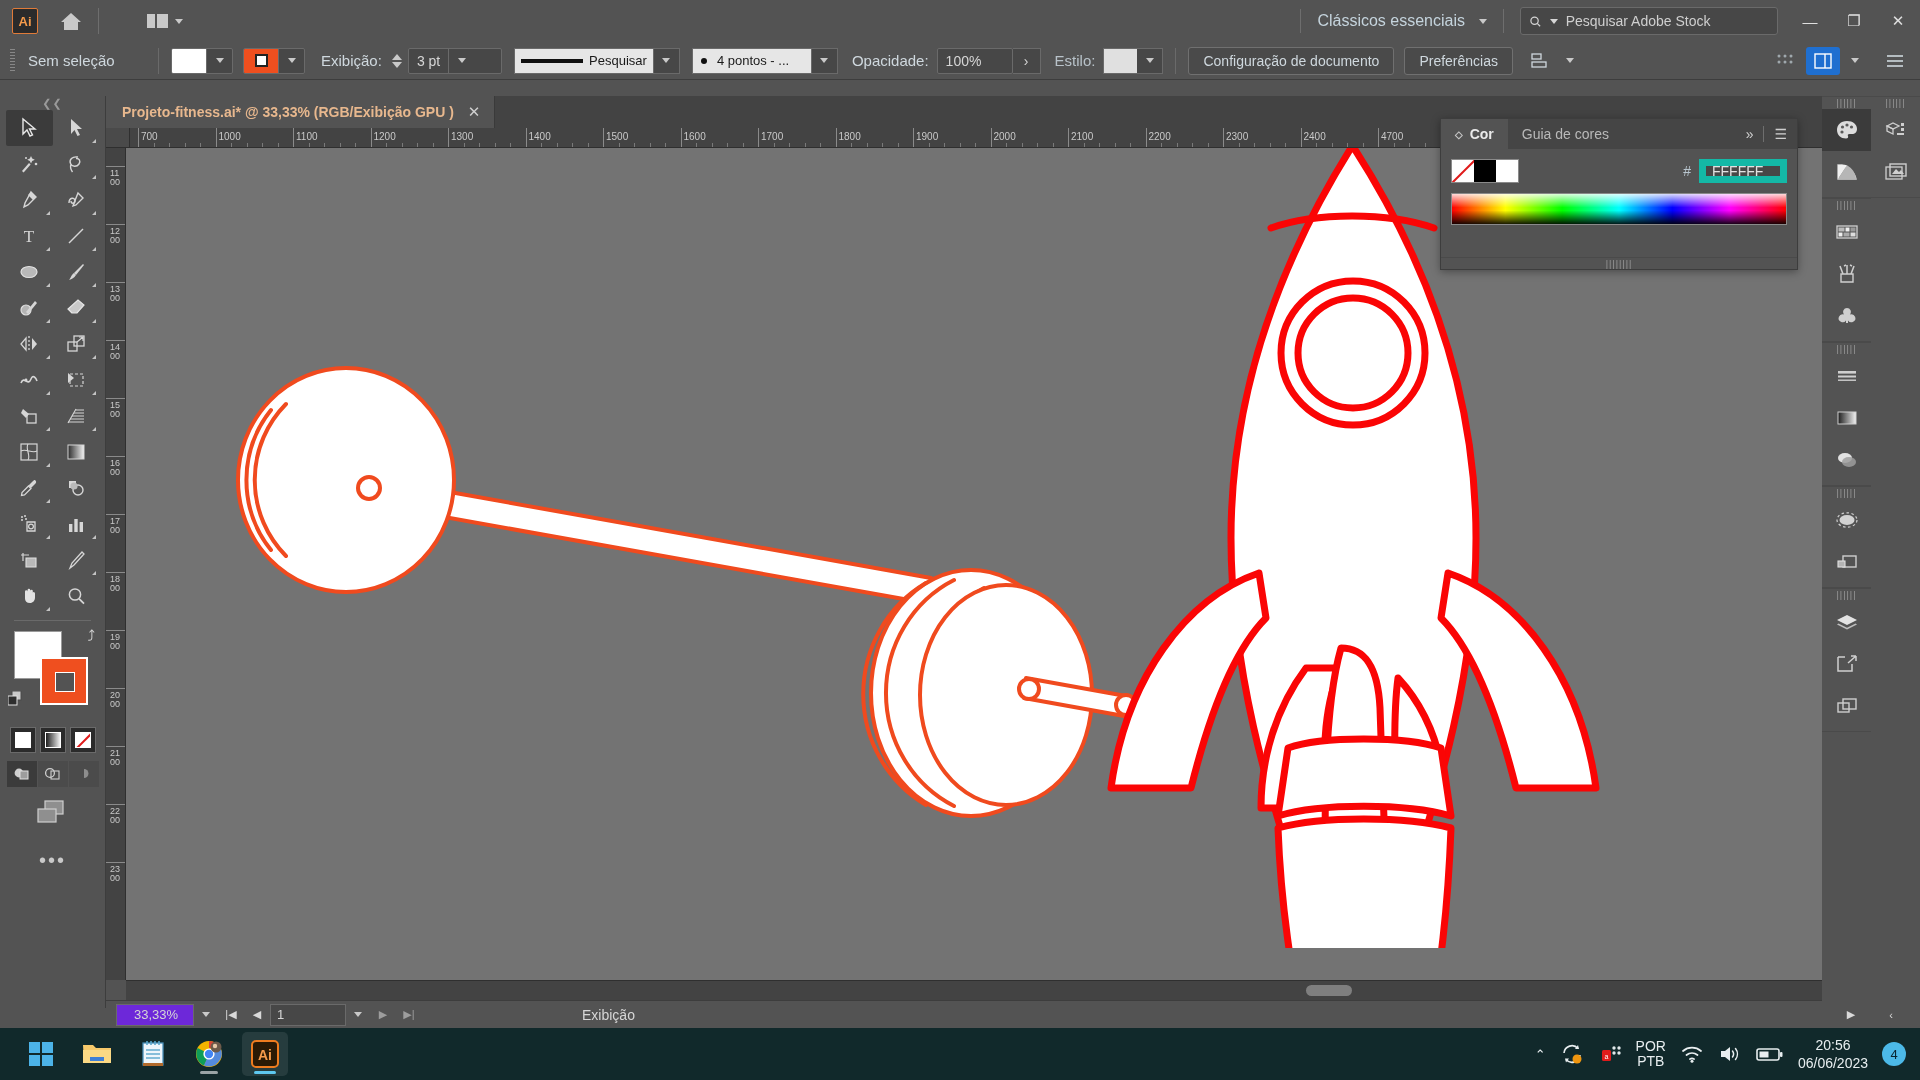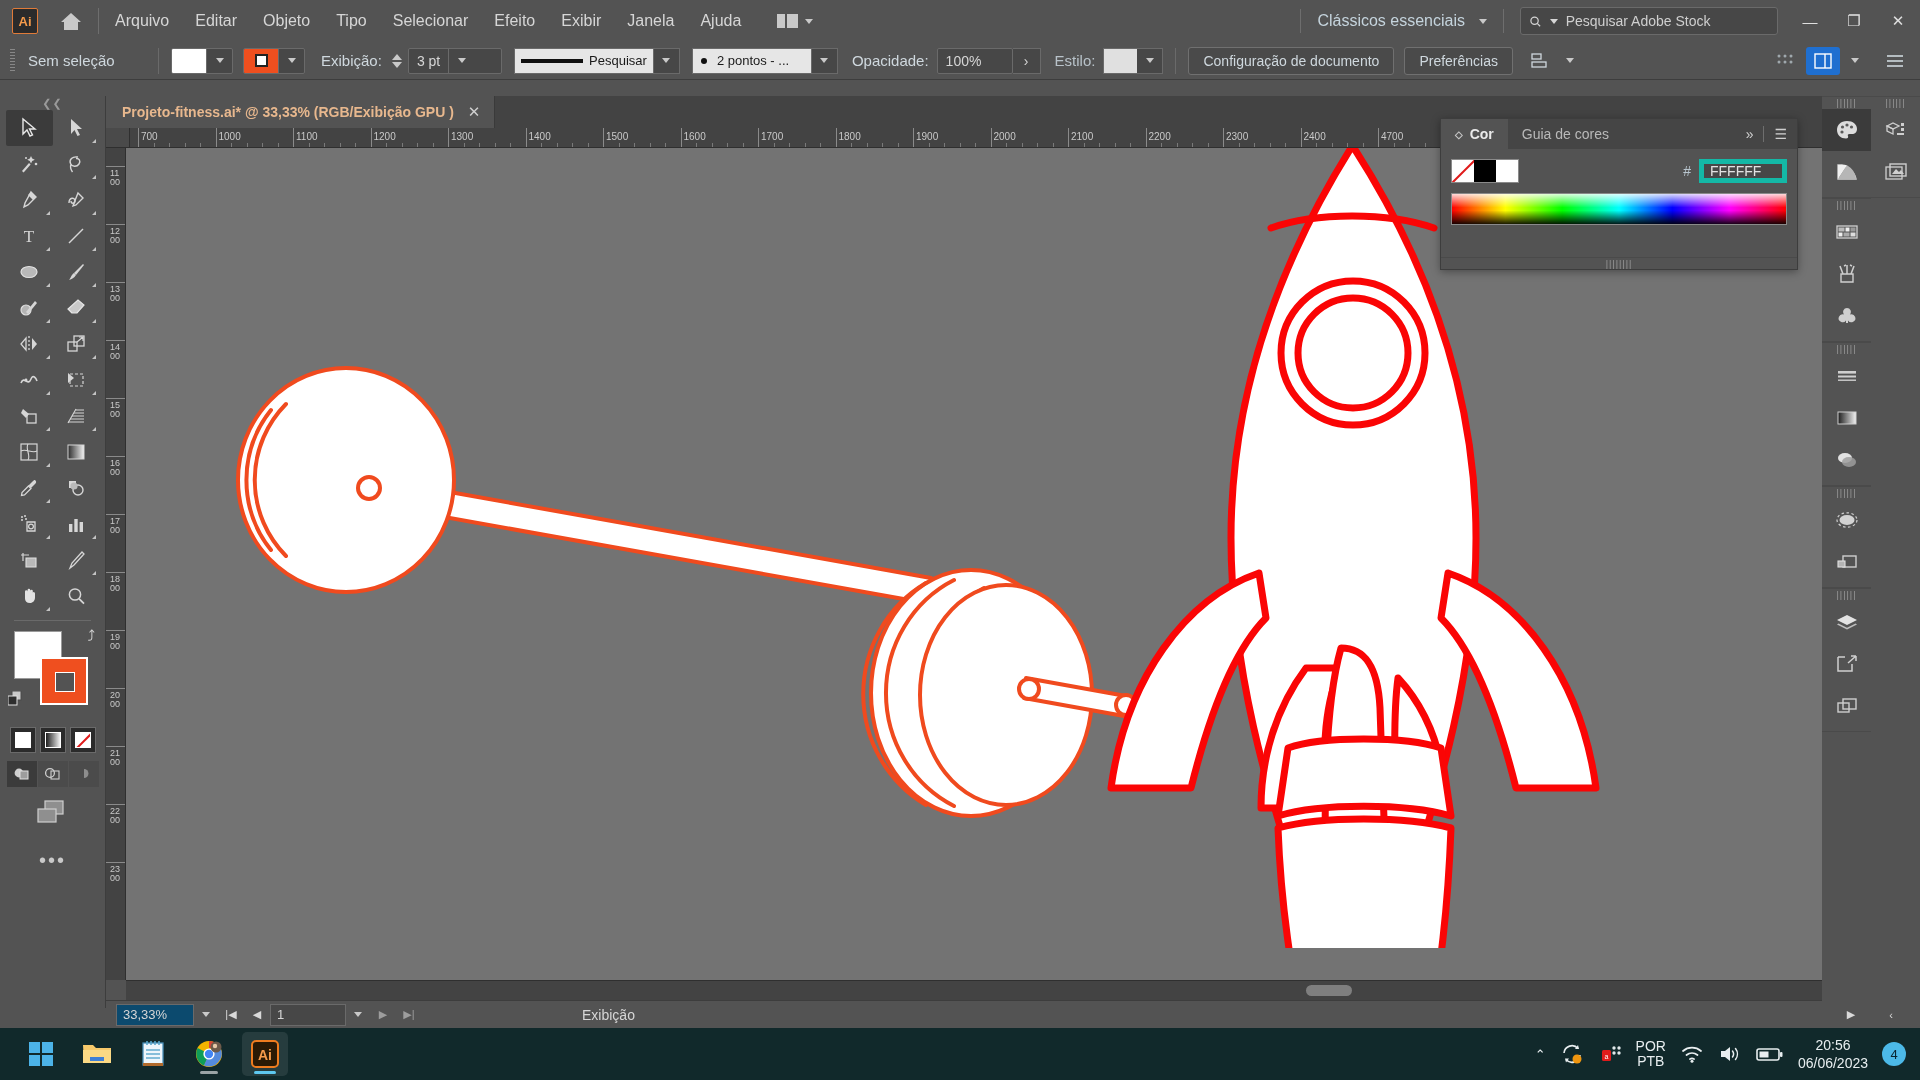--- a/index.html
+++ b/index.html
@@ -262,23 +262,23 @@
     background: #7f7f7f; border-radius: 6px;
   }
 
   
   .statusbar {
     position: absolute; left: 106px; right: 0; bottom: 52px; height: 28px;
     background: #535353; display: flex; align-items: center; gap: 0;
     border-top: 1px solid #3d3d3d;
   }
   .zoom-field {
-    width: 78px; height: 22px; background: #0c4a6e; border: 1px solid #6a6a6a;
+    width: 78px; height: 22px; background: #6d28d9; border: 1px solid #6a6a6a;
     margin-left: 10px; display: flex; align-items: center; color: #d6d6d6;
-    font-size: 13px; padding: 0 6px;
+    font-size: 13px; padding: 0 17px;
   }
   .sb-drop { width: 24px; height: 22px; display: flex; align-items: center; justify-content: center; }
   .nav-btn {
     width: 26px; height: 22px; display: flex; align-items: center; justify-content: center;
     color: #9d9d9d; font-size: 11px; cursor: default;
   }
   .nav-btn.on { color: #d9d9d9; }
   .page-field {
     width: 76px; height: 22px; background: #474747; border: 1px solid #6a6a6a;
     display: flex; align-items: center; color: #d6d6d6; font-size: 13px; padding: 0 6px;
@@ -326,21 +326,21 @@
   .cp-none {
     background: #fff; position: relative; overflow: hidden;
   }
   .cp-none:after {
     content:''; position: absolute; left: -4px; top: 10px; width: 32px; height: 2px;
     background: #e01b1b; transform: rotate(-45deg);
   }
   .cp-hex { margin-left: auto; display: flex; align-items: center; gap: 8px; }
   .cp-hash { color: #b9c6cf; font-size: 14px; }
   .cp-hexfield {
-    width: 88px; height: 24px; background: #474747; border: 5px solid #14b8a6;
+    width: 88px; height: 24px; background: #474747; border: 7px solid #14b8a6;
     color: #e2e2e2; font-size: 14px; display: flex; align-items: center; padding: 0 6px;
   }
   .cp-spectrum {
     margin-top: 10px; height: 32px; border: 1px solid #8a8a8a;
     background:
       linear-gradient(to bottom, rgba(255,255,255,.85), rgba(255,255,255,0) 45%, rgba(0,0,0,0) 55%, rgba(0,0,0,.9)),
       linear-gradient(to right,
         #ff0000 0%, #ffff00 16%, #00ff00 33%, #00ffff 50%,
         #0000ff 66%, #ff00ff 83%, #ff0000 100%);
   }
@@ -382,31 +382,20 @@
 <body>
 
 <div class="menubar">
   <div class="ai-logo">Ai</div>
   <div class="home-icon">
     <svg width="26" height="26" viewBox="0 0 26 26">
         <path d="M13 5 L23 14 H20 V22 H6 V14 H3 Z" fill="#c9c9c9"></path>
       </svg>
   </div>
   <div class="menu-sep"></div>
-  <div class="menu-items">
-    <div class="menu-item">Arquivo</div>
-    <div class="menu-item">Editar</div>
-    <div class="menu-item">Objeto</div>
-    <div class="menu-item">Tipo</div>
-    <div class="menu-item">Selecionar</div>
-    <div class="menu-item">Efeito</div>
-    <div class="menu-item">Exibir</div>
-    <div class="menu-item">Janela</div>
-    <div class="menu-item">Ajuda</div>
-  </div>
   <div class="arrange-btn">
     <span class="arrange-grid">
         <i></i>
         <i class="wide"></i>
       </span>
     <span class="chev sm"></span>
   </div>
 
   <div class="menu-right">
     <div class="vbar"></div>
@@ -470,21 +459,21 @@
     <span class="profile-line"></span>
     <span>Pesquisar</span>
   </div>
   <div class="dropbtn">
       <span class="chev sm"></span>
     </div>
 
   <div style="width:12px"></div>
   <div class="brush-box">
     <span class="dotmark"></span>
-    <span>2 pontos - ...</span>
+    <span>4 pontos - ...</span>
   </div>
   <div class="dropbtn">
       <span class="chev sm"></span>
     </div>
 
   <div style="width:14px"></div>
   <div class="cb-label">Opacidade:</div>
   <div style="width:8px"></div>
   <div class="opacity-field">
     <span>100%</span>

